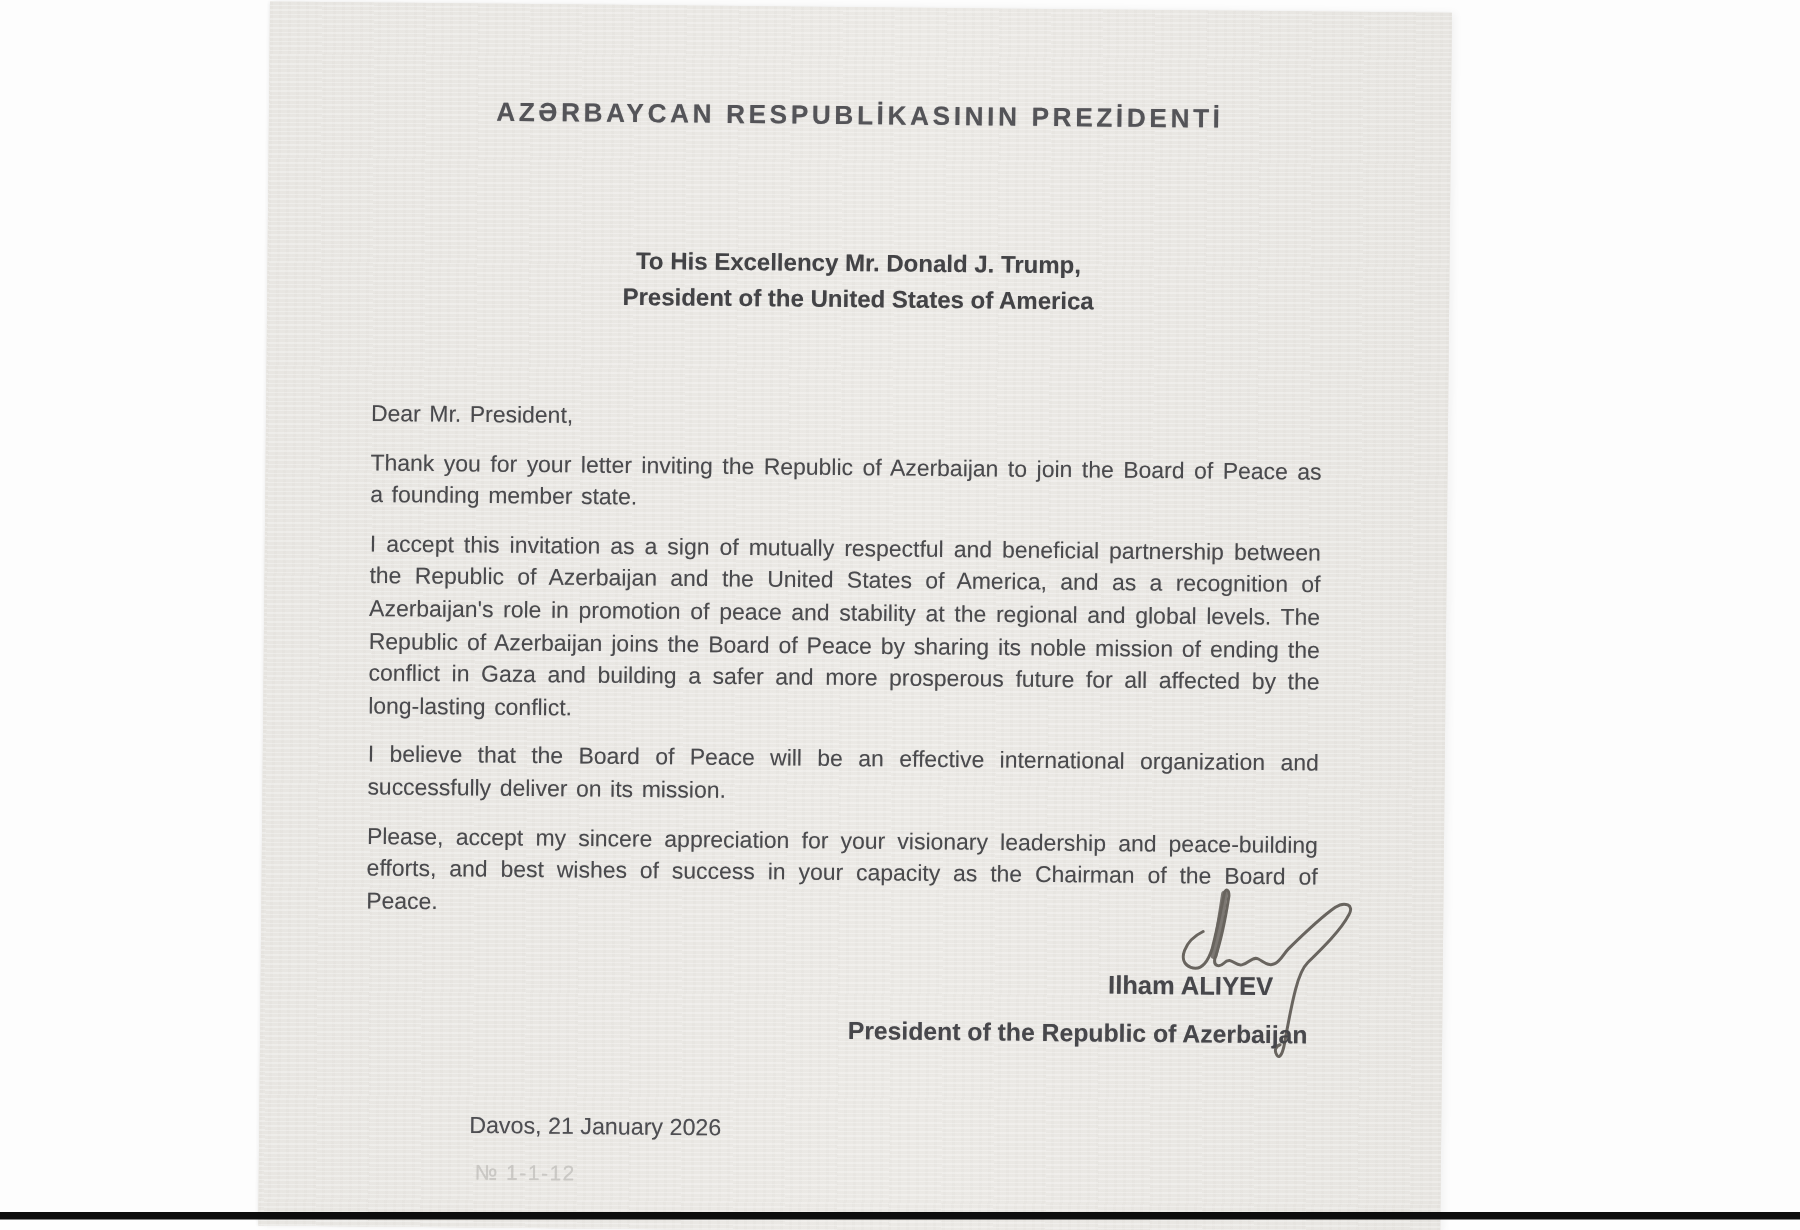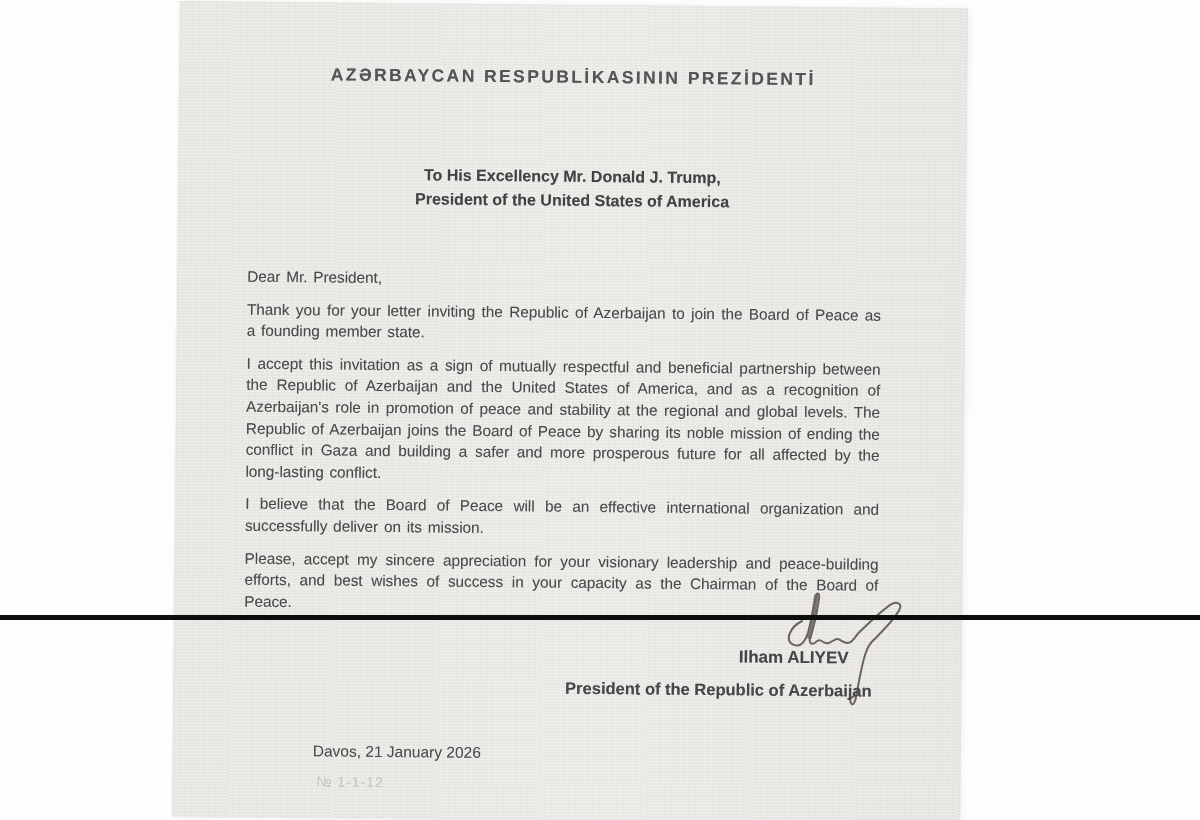--- a/index.html
+++ b/index.html
@@ -2,21 +2,21 @@
 <html><head>
 <meta charset="utf-8">
 <style>
   * { margin: 0; padding: 0; box-sizing: border-box; }
   html, body {
     width: 1200px; height: 820px;
     background: #fefefe;
     overflow: hidden;
     font-family: "Liberation Sans", sans-serif;
   }
-  .stage { position: relative; width: 1200px; height: 620px; background: #fdfdfd; }
+  .stage { position: relative; width: 1200px; height: 813px; background: #fdfdfd; }
 
   .paper {
     position: absolute;
     left: 180px; top: 1px;
     width: 788px; height: 816px;
     background-color: #eae8e4;
     background-image:
       repeating-linear-gradient(0deg, rgba(255,255,255,0.28) 0 1px, rgba(0,0,0,0) 1px 3px),
       repeating-linear-gradient(90deg, rgba(208,204,198,0.10) 0 2px, rgba(0,0,0,0) 2px 6px),
       linear-gradient(90deg, #e8e6e2 0%, #ebe9e5 55%, #e7e5e1 100%);

